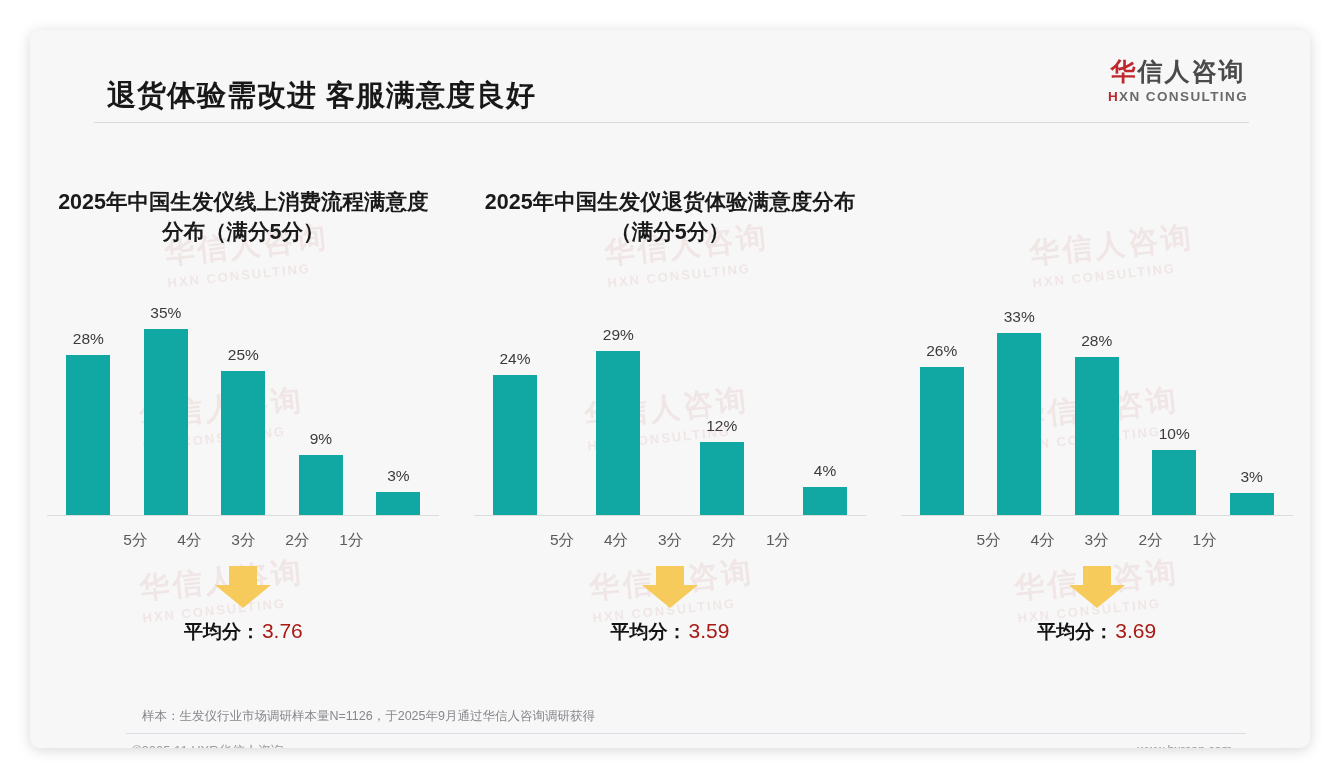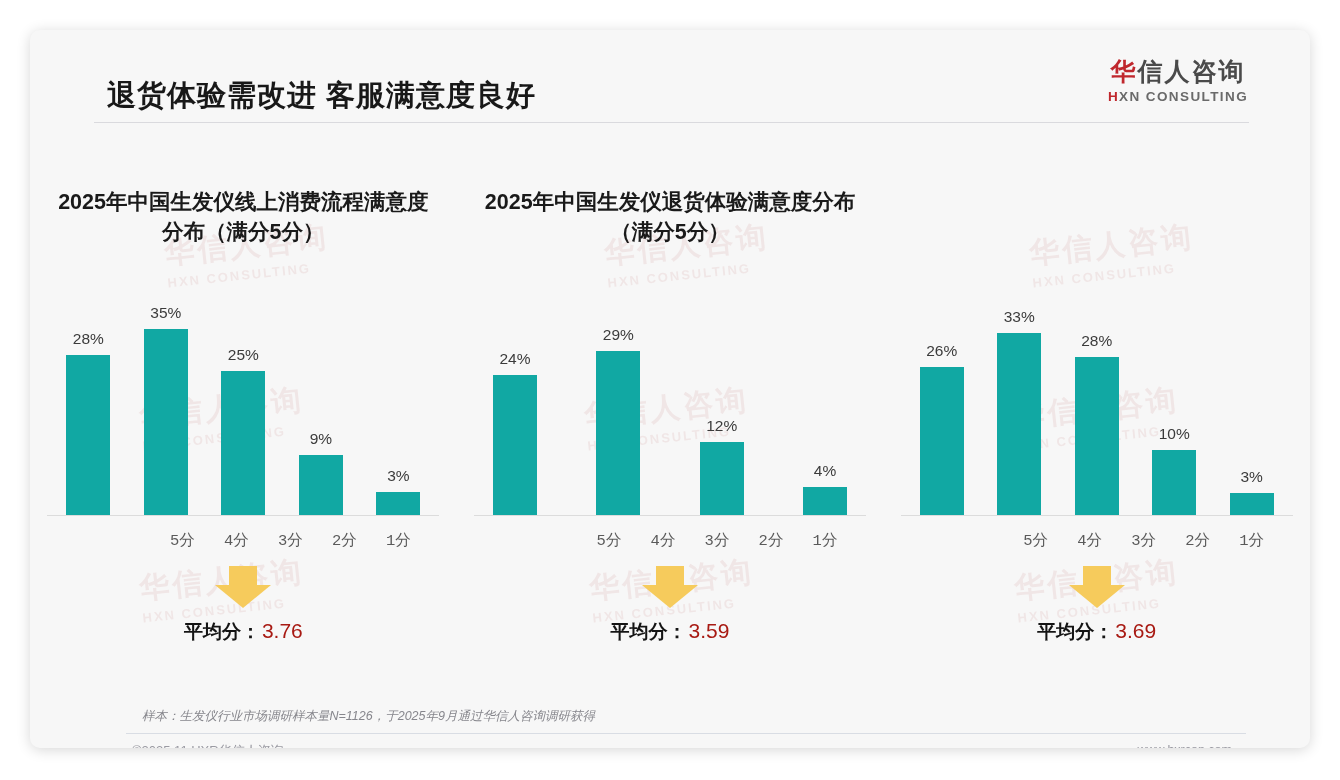--- a/index.html
+++ b/index.html
@@ -154,24 +154,23 @@
   .bar {
     width: 44px;
     background: #11a8a3;
   }
   .xaxis {
     position: absolute;
     left: 0; right: 0;
     top: 232px;
     height: 40px;
     display: flex;
-    justify-content: flex-end;
+    justify-content: center;
     padding: 0 14px;
     box-sizing: border-box;
-    font-family: Liberation Mono, monospace;
   }
   .xtick {
     width: 54px;
     text-align: center;
     font-size: 15.5px;
     color: #5a5a5a;
     padding-top: 14px;
   }
 
   
@@ -221,21 +220,20 @@
   }
 
   
   .footnote {
     position: absolute;
     left: 112px;
     top: 678px;
     font-size: 12.5px;
     color: #86868c;
     white-space: nowrap;
-    font-style: italic;
   }
   .footer-rule {
     position: absolute;
     left: 96px;
     top: 703px;
     width: 1120px;
     height: 1px;
     background: #d9dde4;
   }
   .copyright {

